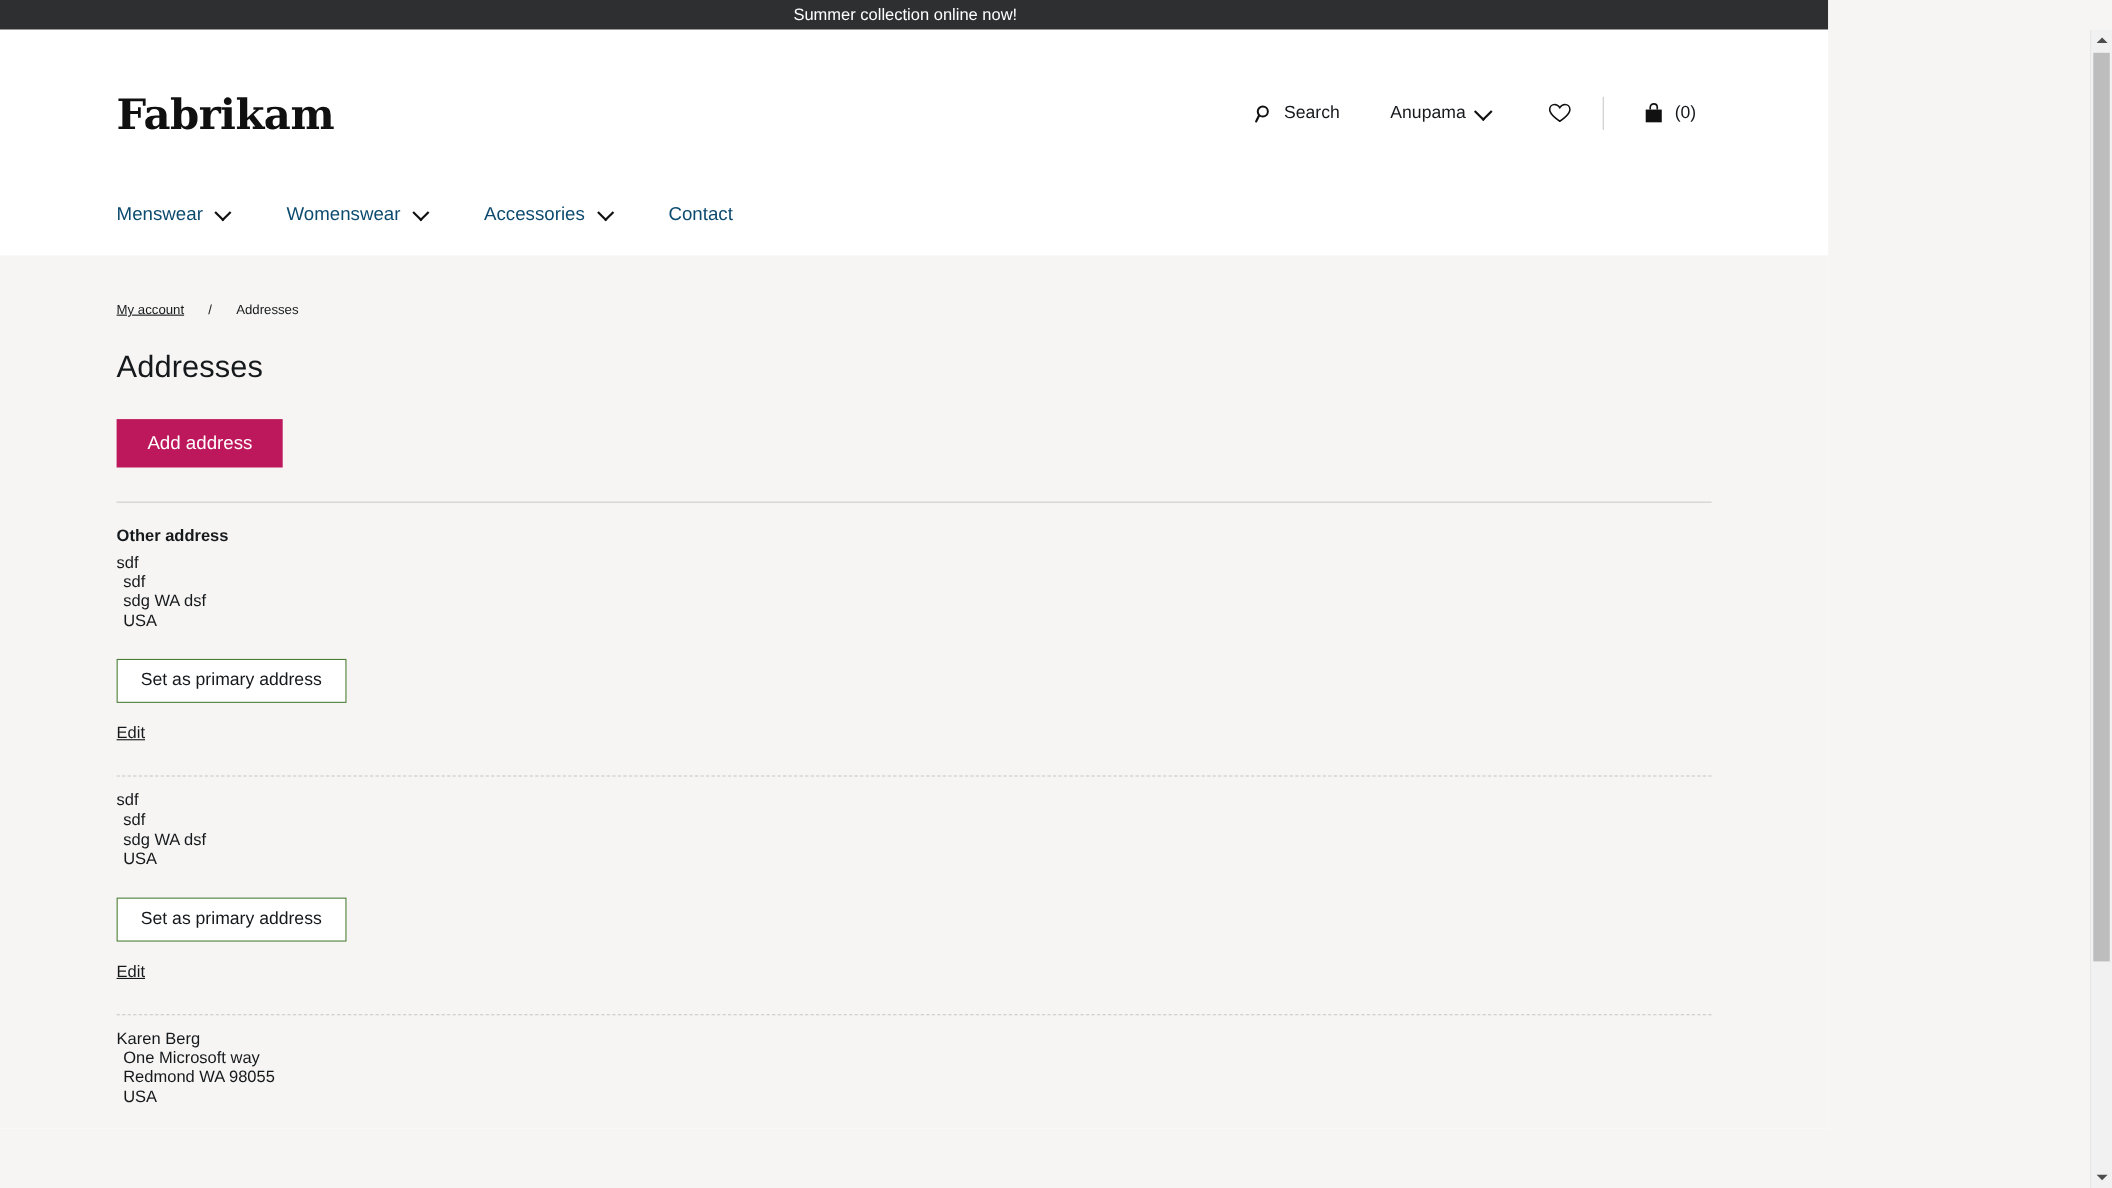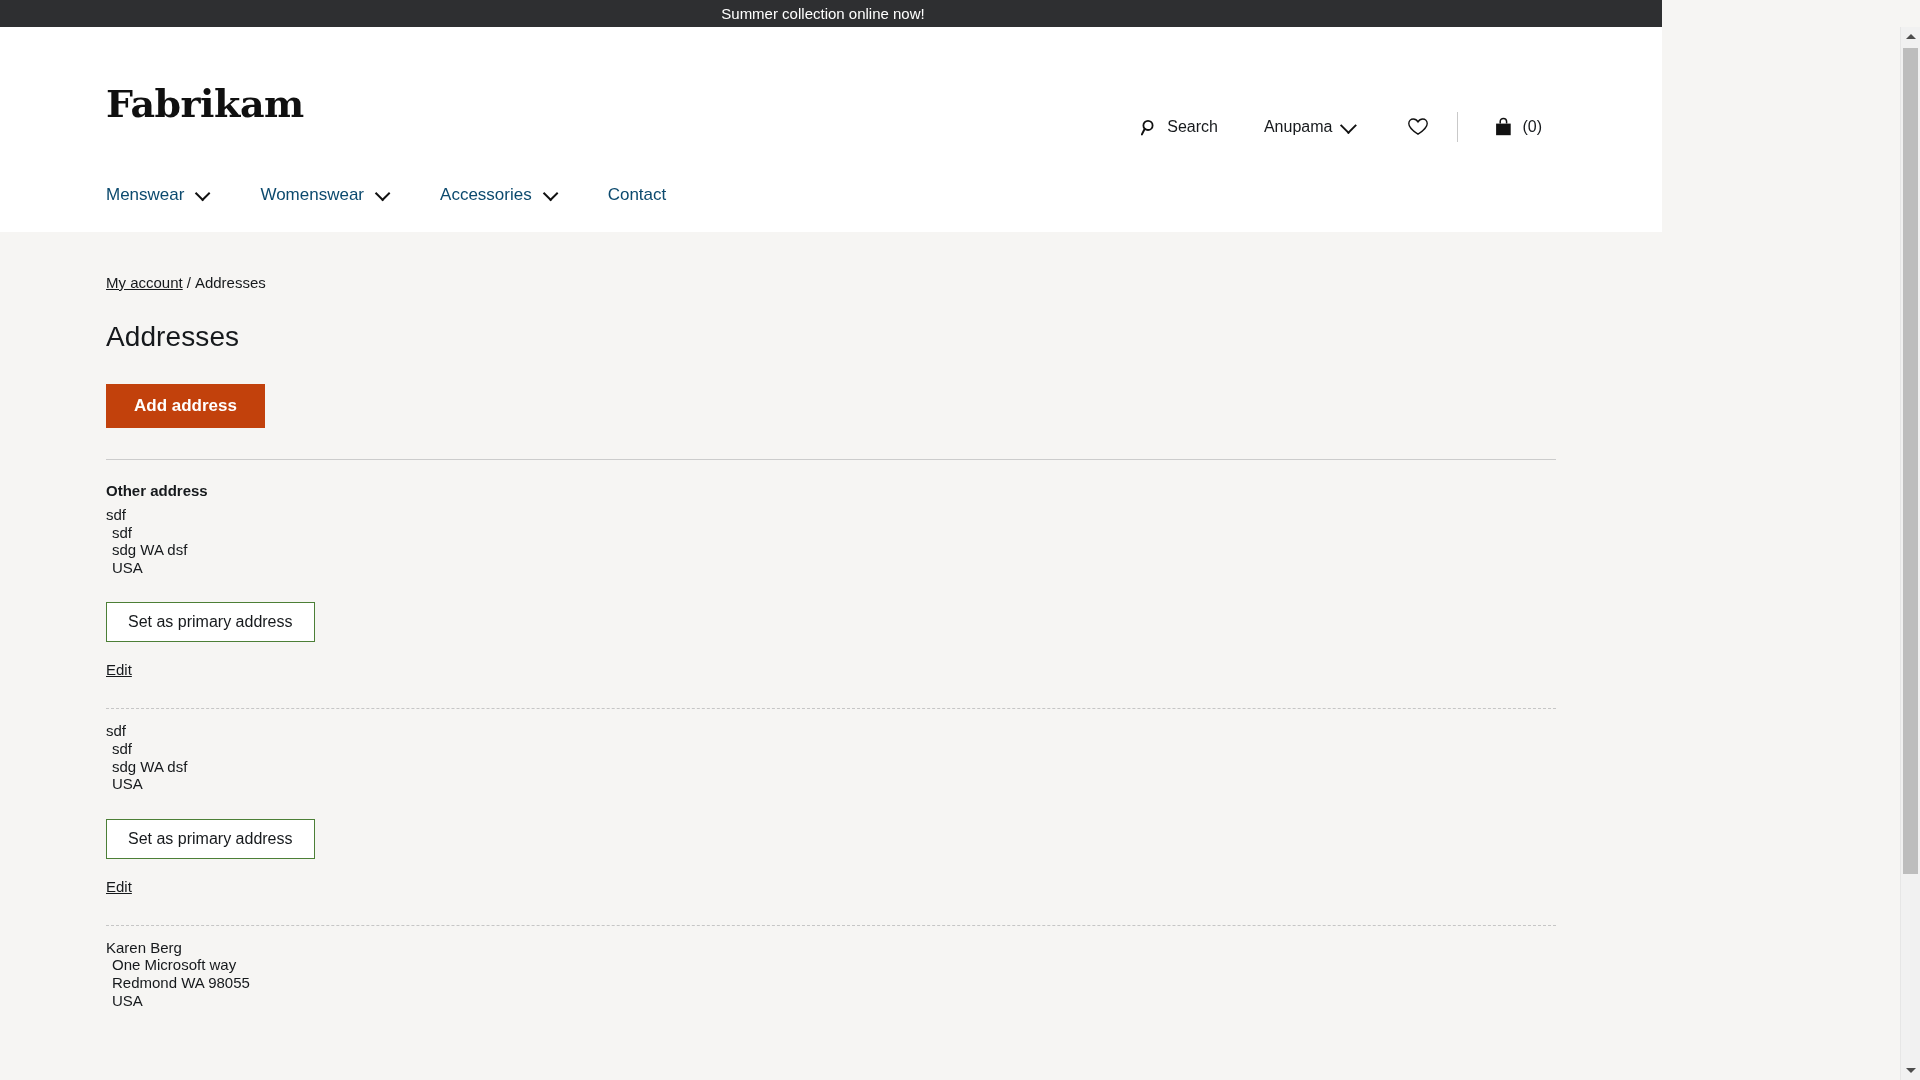--- a/index.html
+++ b/index.html
@@ -76,21 +76,21 @@
     position: absolute;
     left: 0; top: 54px;
     font-family: "DejaVu Serif", "Liberation Serif", serif;
     font-size: 38px;
     font-weight: 700;
     letter-spacing: -0.5px;
     color: #101010;
   }
   #utility {
     position: absolute;
-    right: 4px; top: 84px;
+    right: 4px; top: 60px;
     display: flex;
     align-items: center;
     gap: 0px;
     color: #16191c;
     font-size: 16px;
   }
   #utility .u-item {
     display: flex; align-items: center; gap: 9px;
     padding: 6px 10px;
     white-space: nowrap;
@@ -131,46 +131,45 @@
   }
   #nav .nav-item:last-child { margin-right: 0; }
 
   
   #page {
     background: #f6f5f3;
     min-height: 821px;
     padding-top: 42px;
   }
   #breadcrumb {
-    font-size: 15px;
-    color: #16191c;
-    display: flex; align-items: center; gap: 4px;
+    font-size: 12px;
+    color: #16191c;
+    display: flex; align-items: center; gap: 22px;
   }
   #breadcrumb a { color: #16191c; text-decoration: underline; }
   #breadcrumb .sep { color: #16191c; }
   #page-title {
     font-size: 28px;
     font-weight: 400;
     color: #16191c;
     margin-top: 30px;
     letter-spacing: 0.1px;
   }
   #add-address {
     margin-top: 31px;
     display: inline-flex;
     align-items: center; justify-content: center;
-    background: #c2410c;
+    background: #be185d;
     color: #ffffff;
     font-size: 17px;
     border: none;
     height: 44px;
     padding: 0 28px;
     cursor: pointer;
     font-family: "Liberation Sans", sans-serif;
-    font-weight: bold;
   }
   .rule {
     height: 1px;
     background: #cccccc;
     margin-top: 31px;
   }
   #other-address-heading {
     font-size: 15px;
     font-weight: 700;
     color: #16191c;

